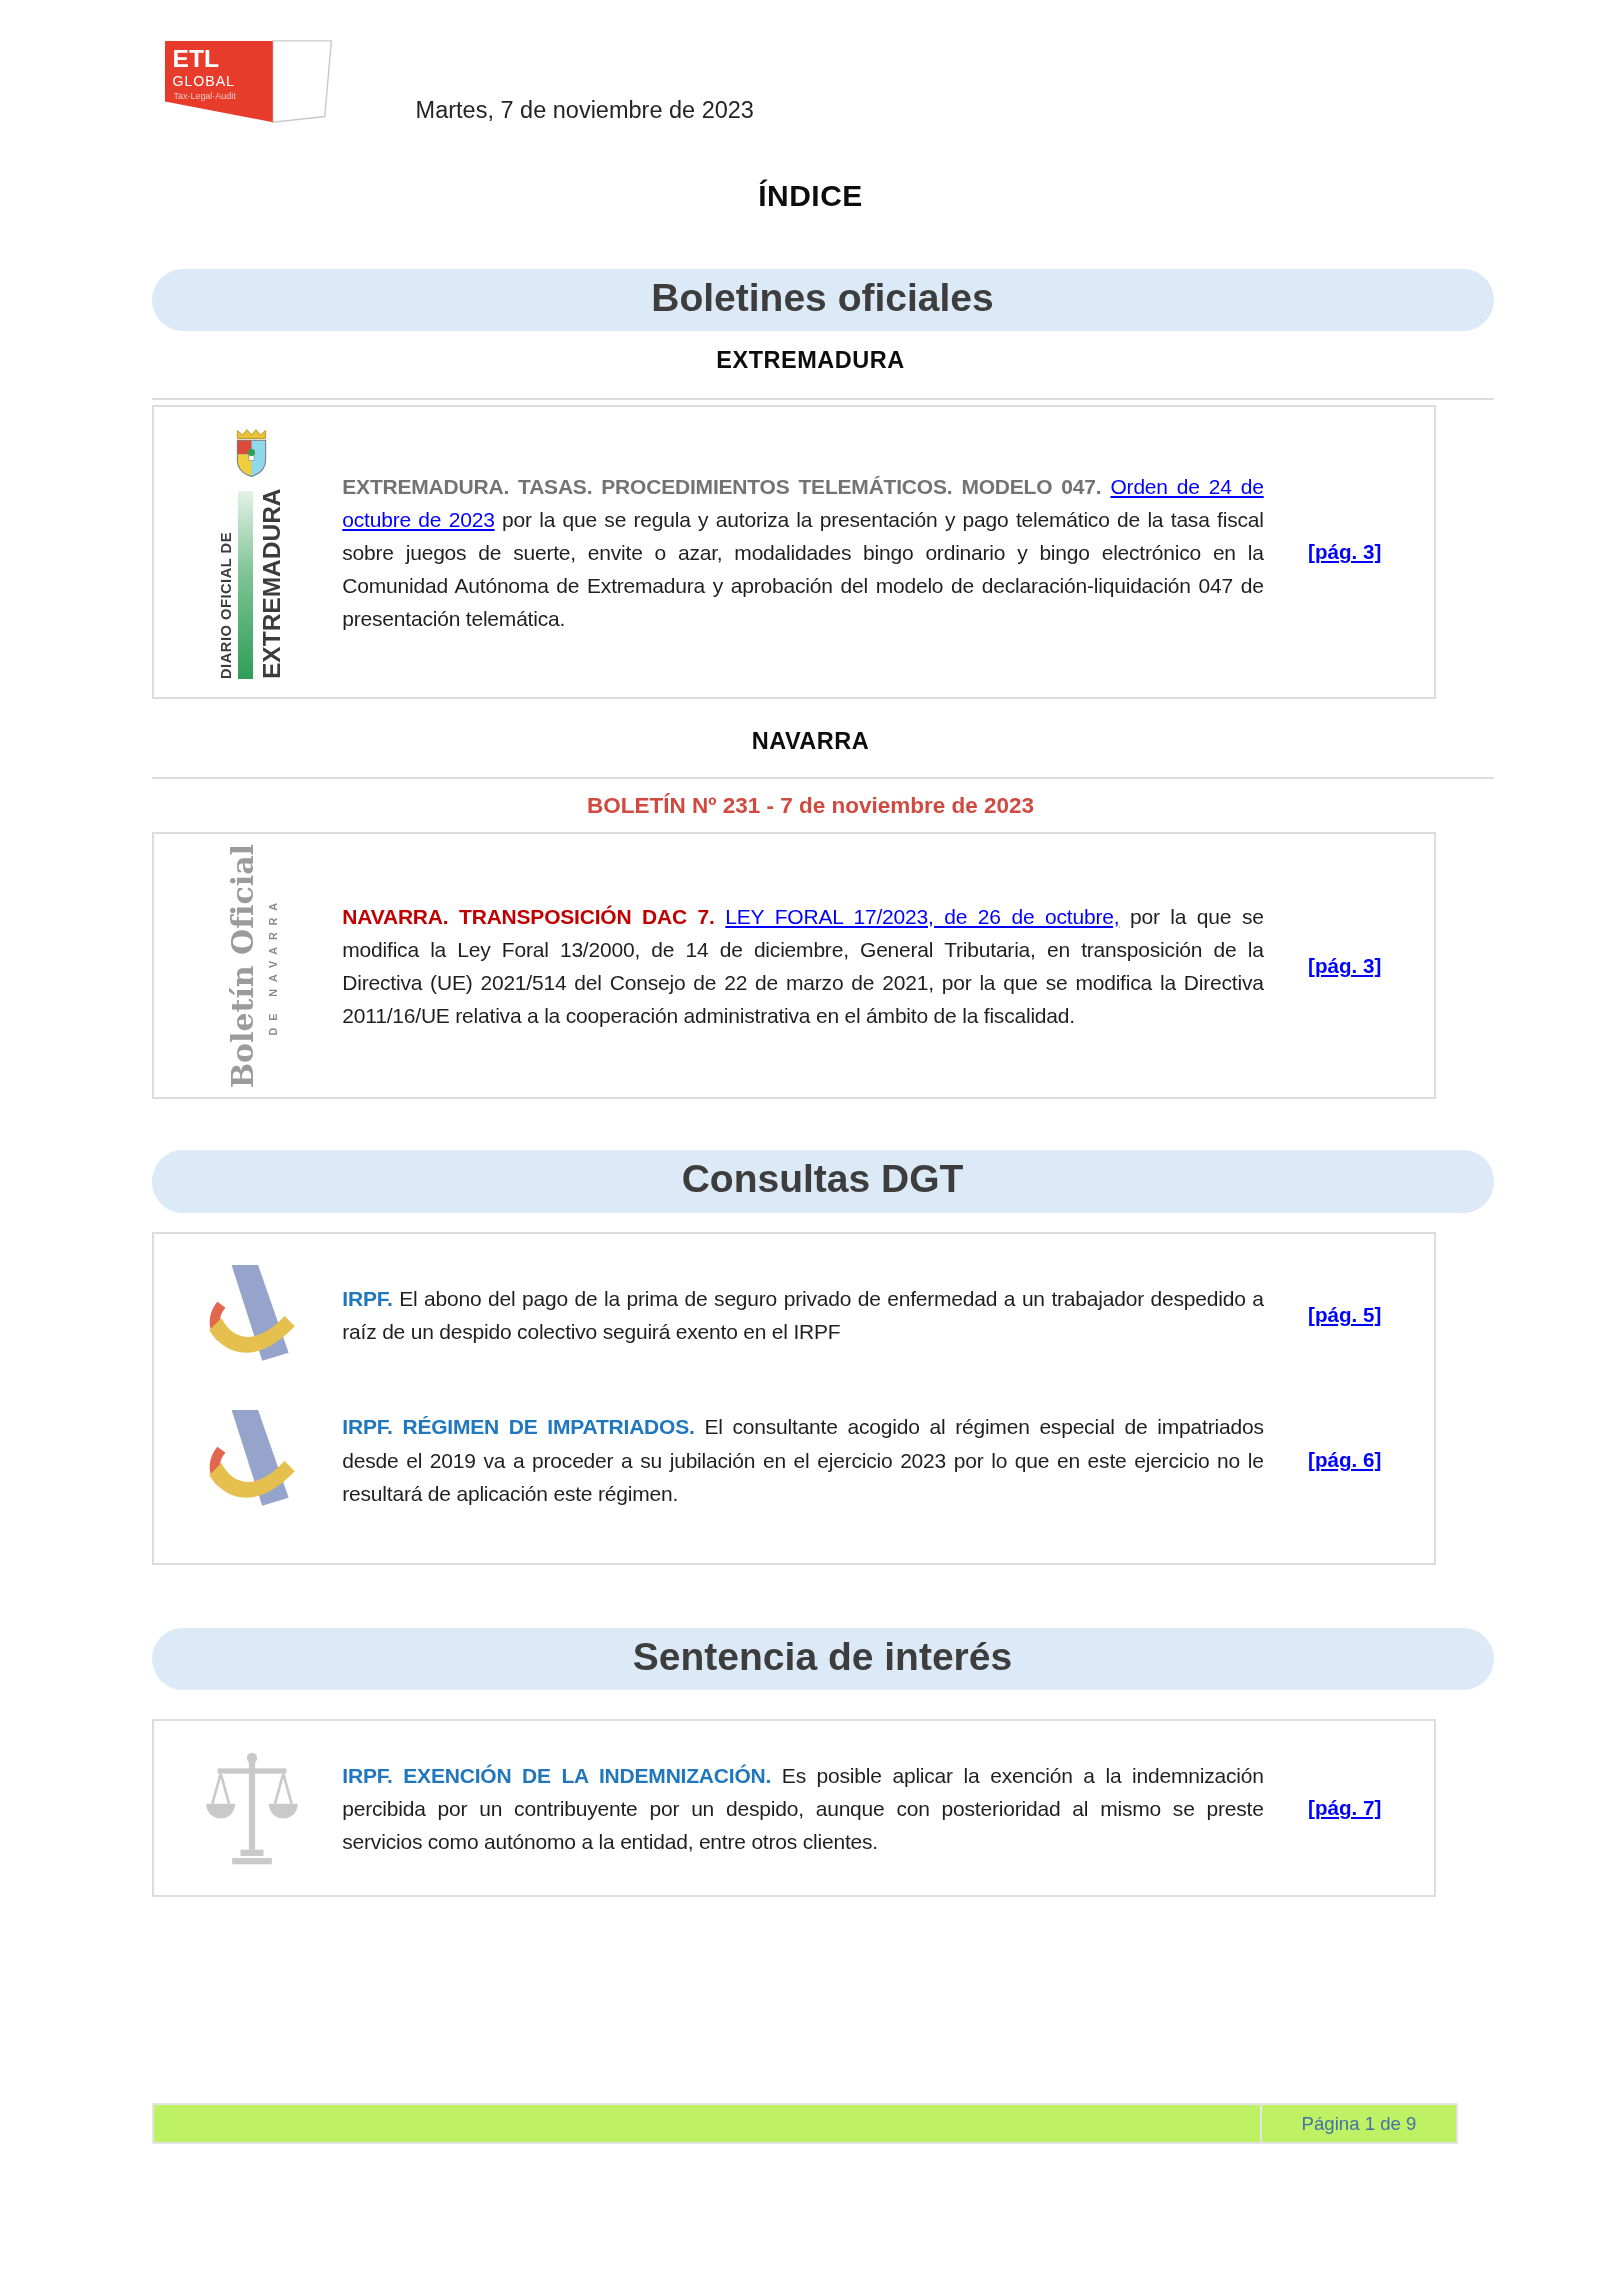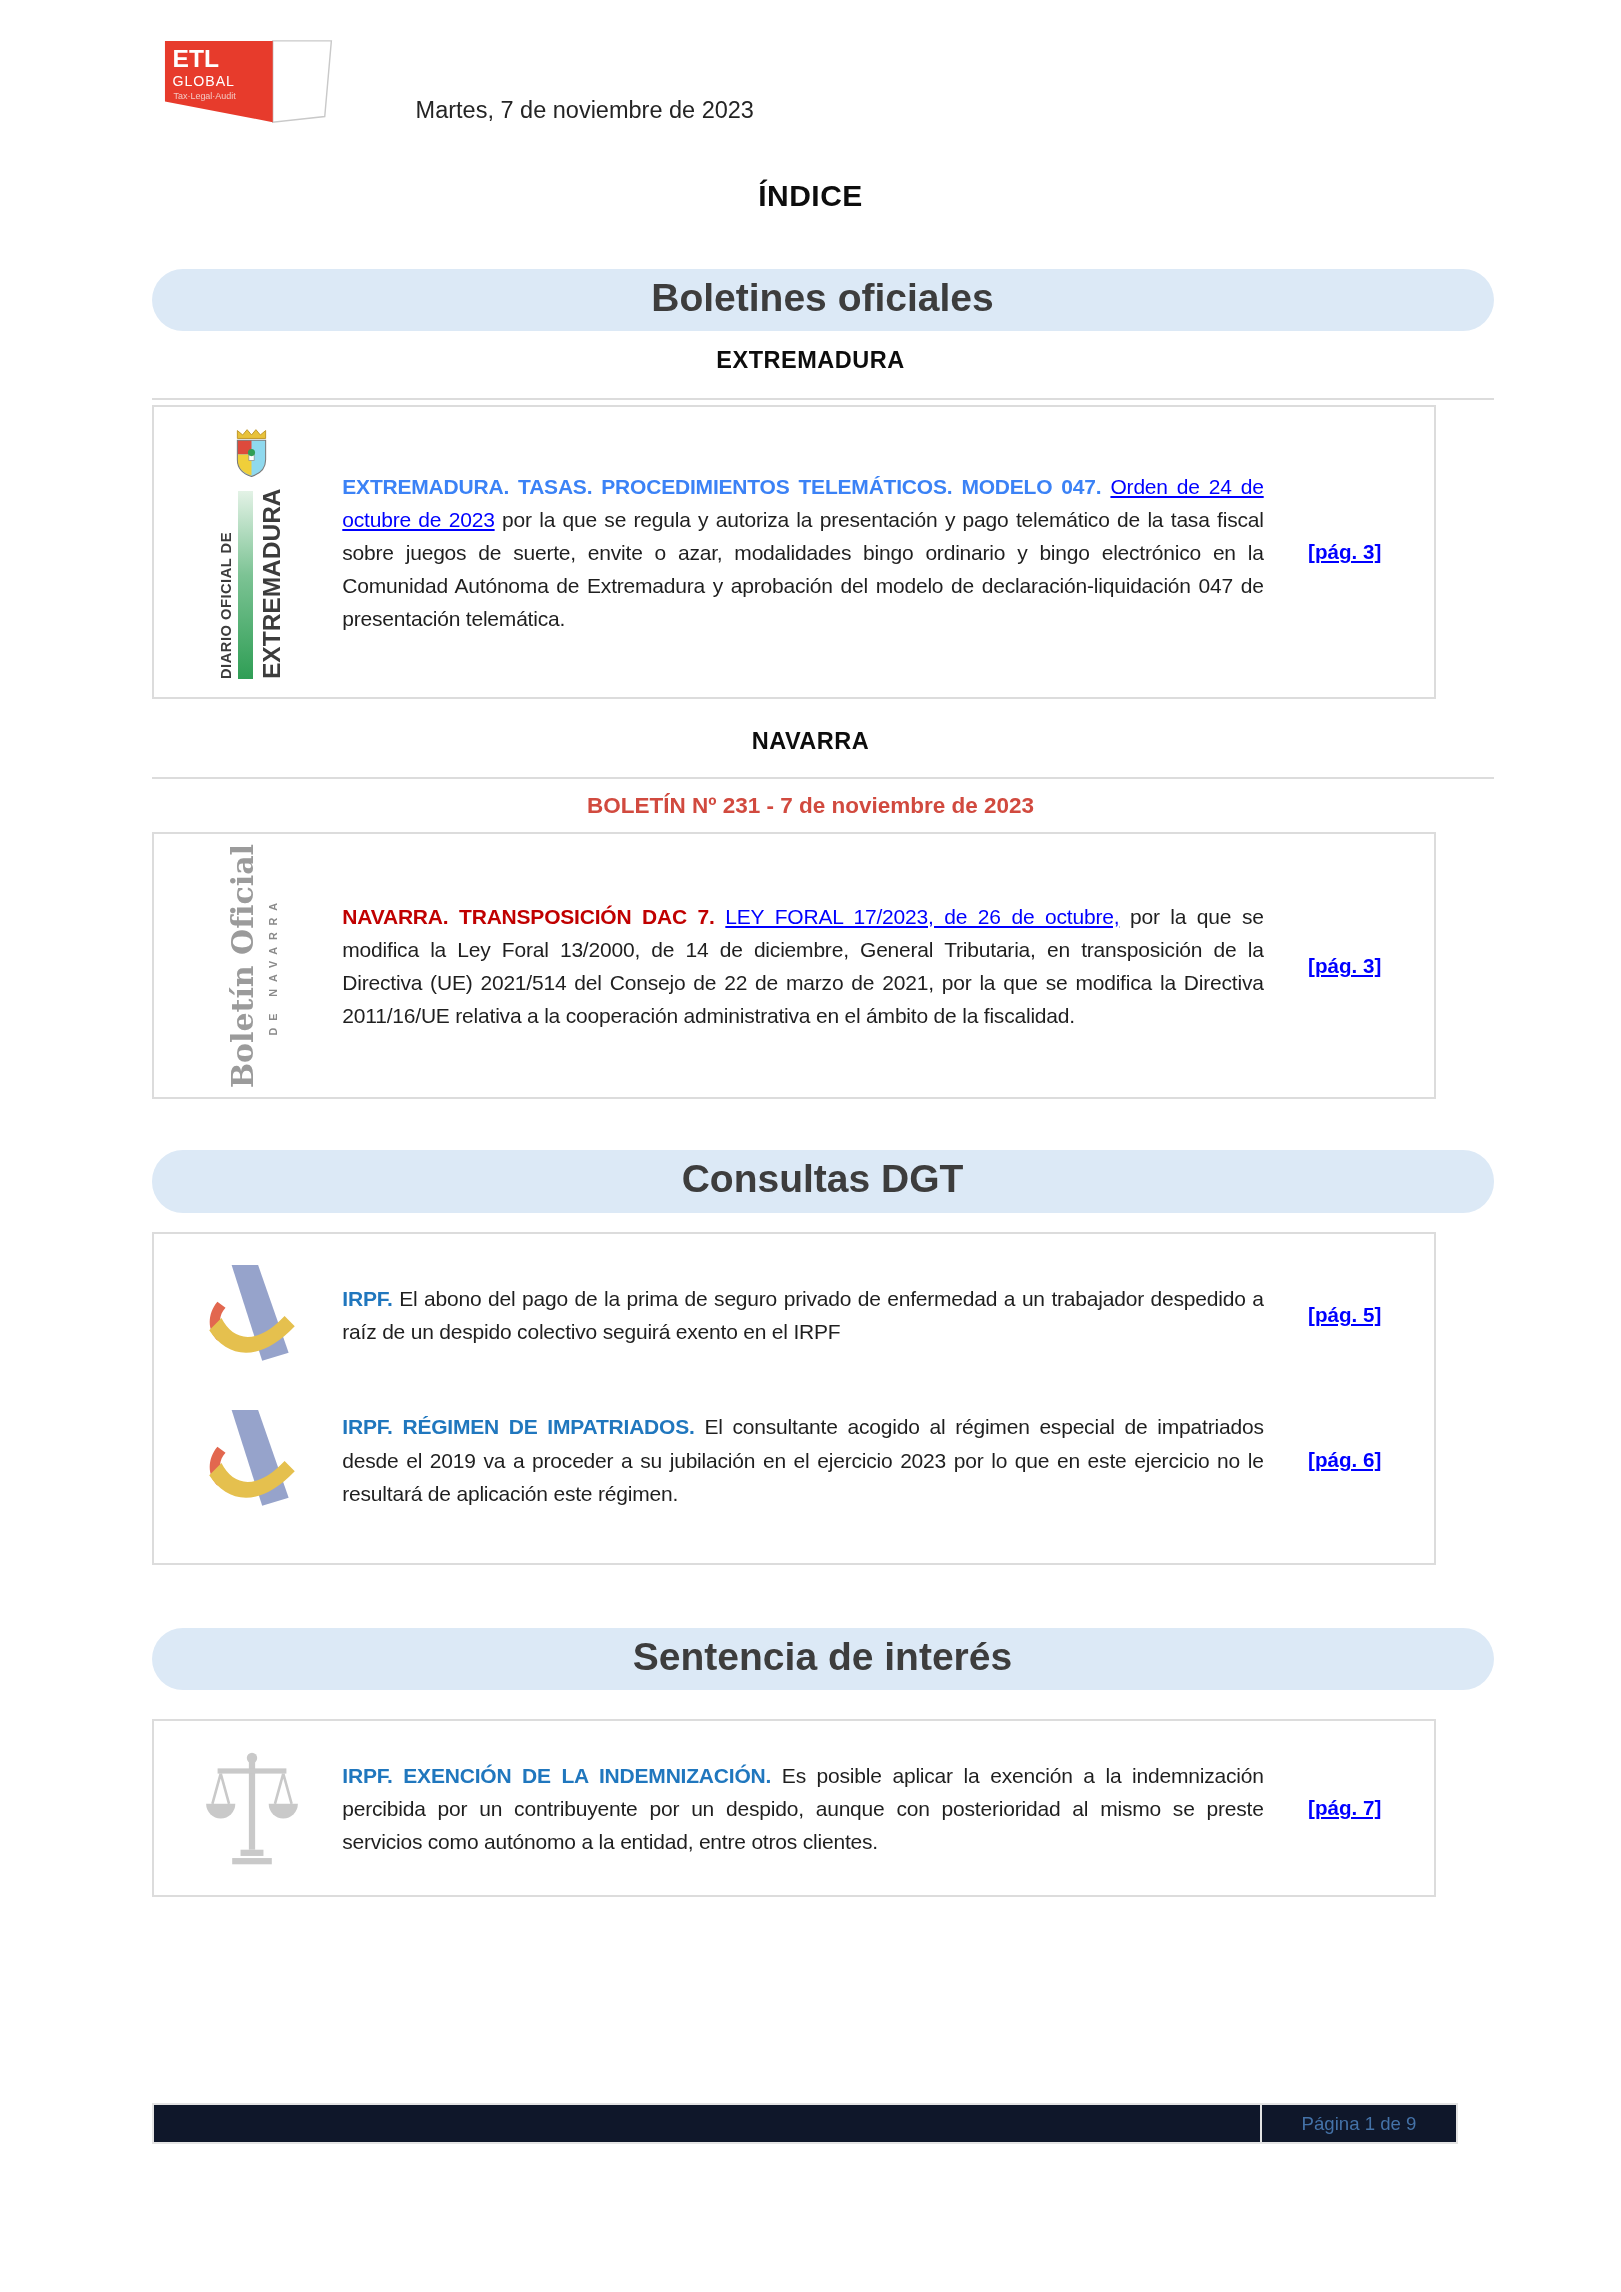--- a/index.html
+++ b/index.html
@@ -42,42 +42,42 @@
     display:grid;grid-template-columns:181px 1fr 162px;align-items:center;
     padding:15.7px 7.8px;min-height:294px;
   }
   .entry-box.navarra{min-height:267px;margin-top:13.7px;}
   .entry-box.multi{display:block;min-height:333px;padding:25.5px 7.8px;margin-top:18.6px;}
   .entry-box.sentencia-box{min-height:178px;margin-top:29px;}
   .entry-row{display:grid;grid-template-columns:181px 1fr 162px;align-items:center;}
   .entry-row + .entry-row{margin-top:33px;}
   .entry-text{font-size:21px;line-height:1.58;text-align:justify;margin:0;color:#1f1f1f;letter-spacing:-0.2px;}
   .entry-title{font-weight:bold;}
-  .t-green{color:#3b82f6;}
+  .t-green{color:#737373;}
   .t-darkred{color:#c00000;}
   .t-blue{color:#2077be;}
   .doc-link{color:#0000ff;text-decoration:underline;}
   .page-ref{text-align:center;}
   .page-ref a{color:#0000ff;font-weight:bold;font-size:20.6px;text-decoration:underline;white-space:nowrap;}
   .logo-cell{display:flex;justify-content:center;align-items:center;}
   
   .doe-logo{display:flex;flex-direction:column;align-items:center;}
   .doe-cols{display:flex;align-items:flex-end;gap:4.9px;margin-top:2.9px;}
   .vtext{writing-mode:vertical-rl;transform:rotate(180deg);white-space:nowrap;color:#3c3c3c;}
   .doe-small{font-size:14.7px;font-weight:bold;height:181px;letter-spacing:0.5px;}
   .doe-big{font-size:24.5px;font-weight:bold;height:196px;}
   .doe-bar{width:14.7px;height:188px;background:linear-gradient(180deg,#e3f2e6 0%,#7cc394 45%,#2f9e55 100%);}
   
   .bon-logo{display:flex;gap:6.9px;justify-content:center;align-items:center;height:211px;}
   .bon-main{writing-mode:vertical-rl;transform:rotate(180deg);font-family:"DejaVu Serif",serif;font-weight:bold;font-size:30px;color:#9b9b9b;white-space:nowrap;}
   .bon-sub{writing-mode:vertical-rl;transform:rotate(180deg);font-size:10.8px;letter-spacing:6.9px;color:#8a8a8a;font-weight:bold;white-space:nowrap;}
   
   .page-footer{
     position:absolute;left:152px;top:2103px;width:1306px;height:41px;
-    border:2px solid #e4e4e4;box-sizing:border-box;display:flex;background:#0f172a;
+    border:2px solid #e4e4e4;box-sizing:border-box;display:flex;background:#bef264;
   }
   .footer-spacer{flex:1;border-right:2px solid #e4e4e4;}
   .footer-page{width:194px;display:flex;align-items:center;justify-content:center;color:#4472a8;font-size:18.6px;}
 </style>
 </head>
 <body>
 
 <div class="page">
 
   <header class="masthead">

